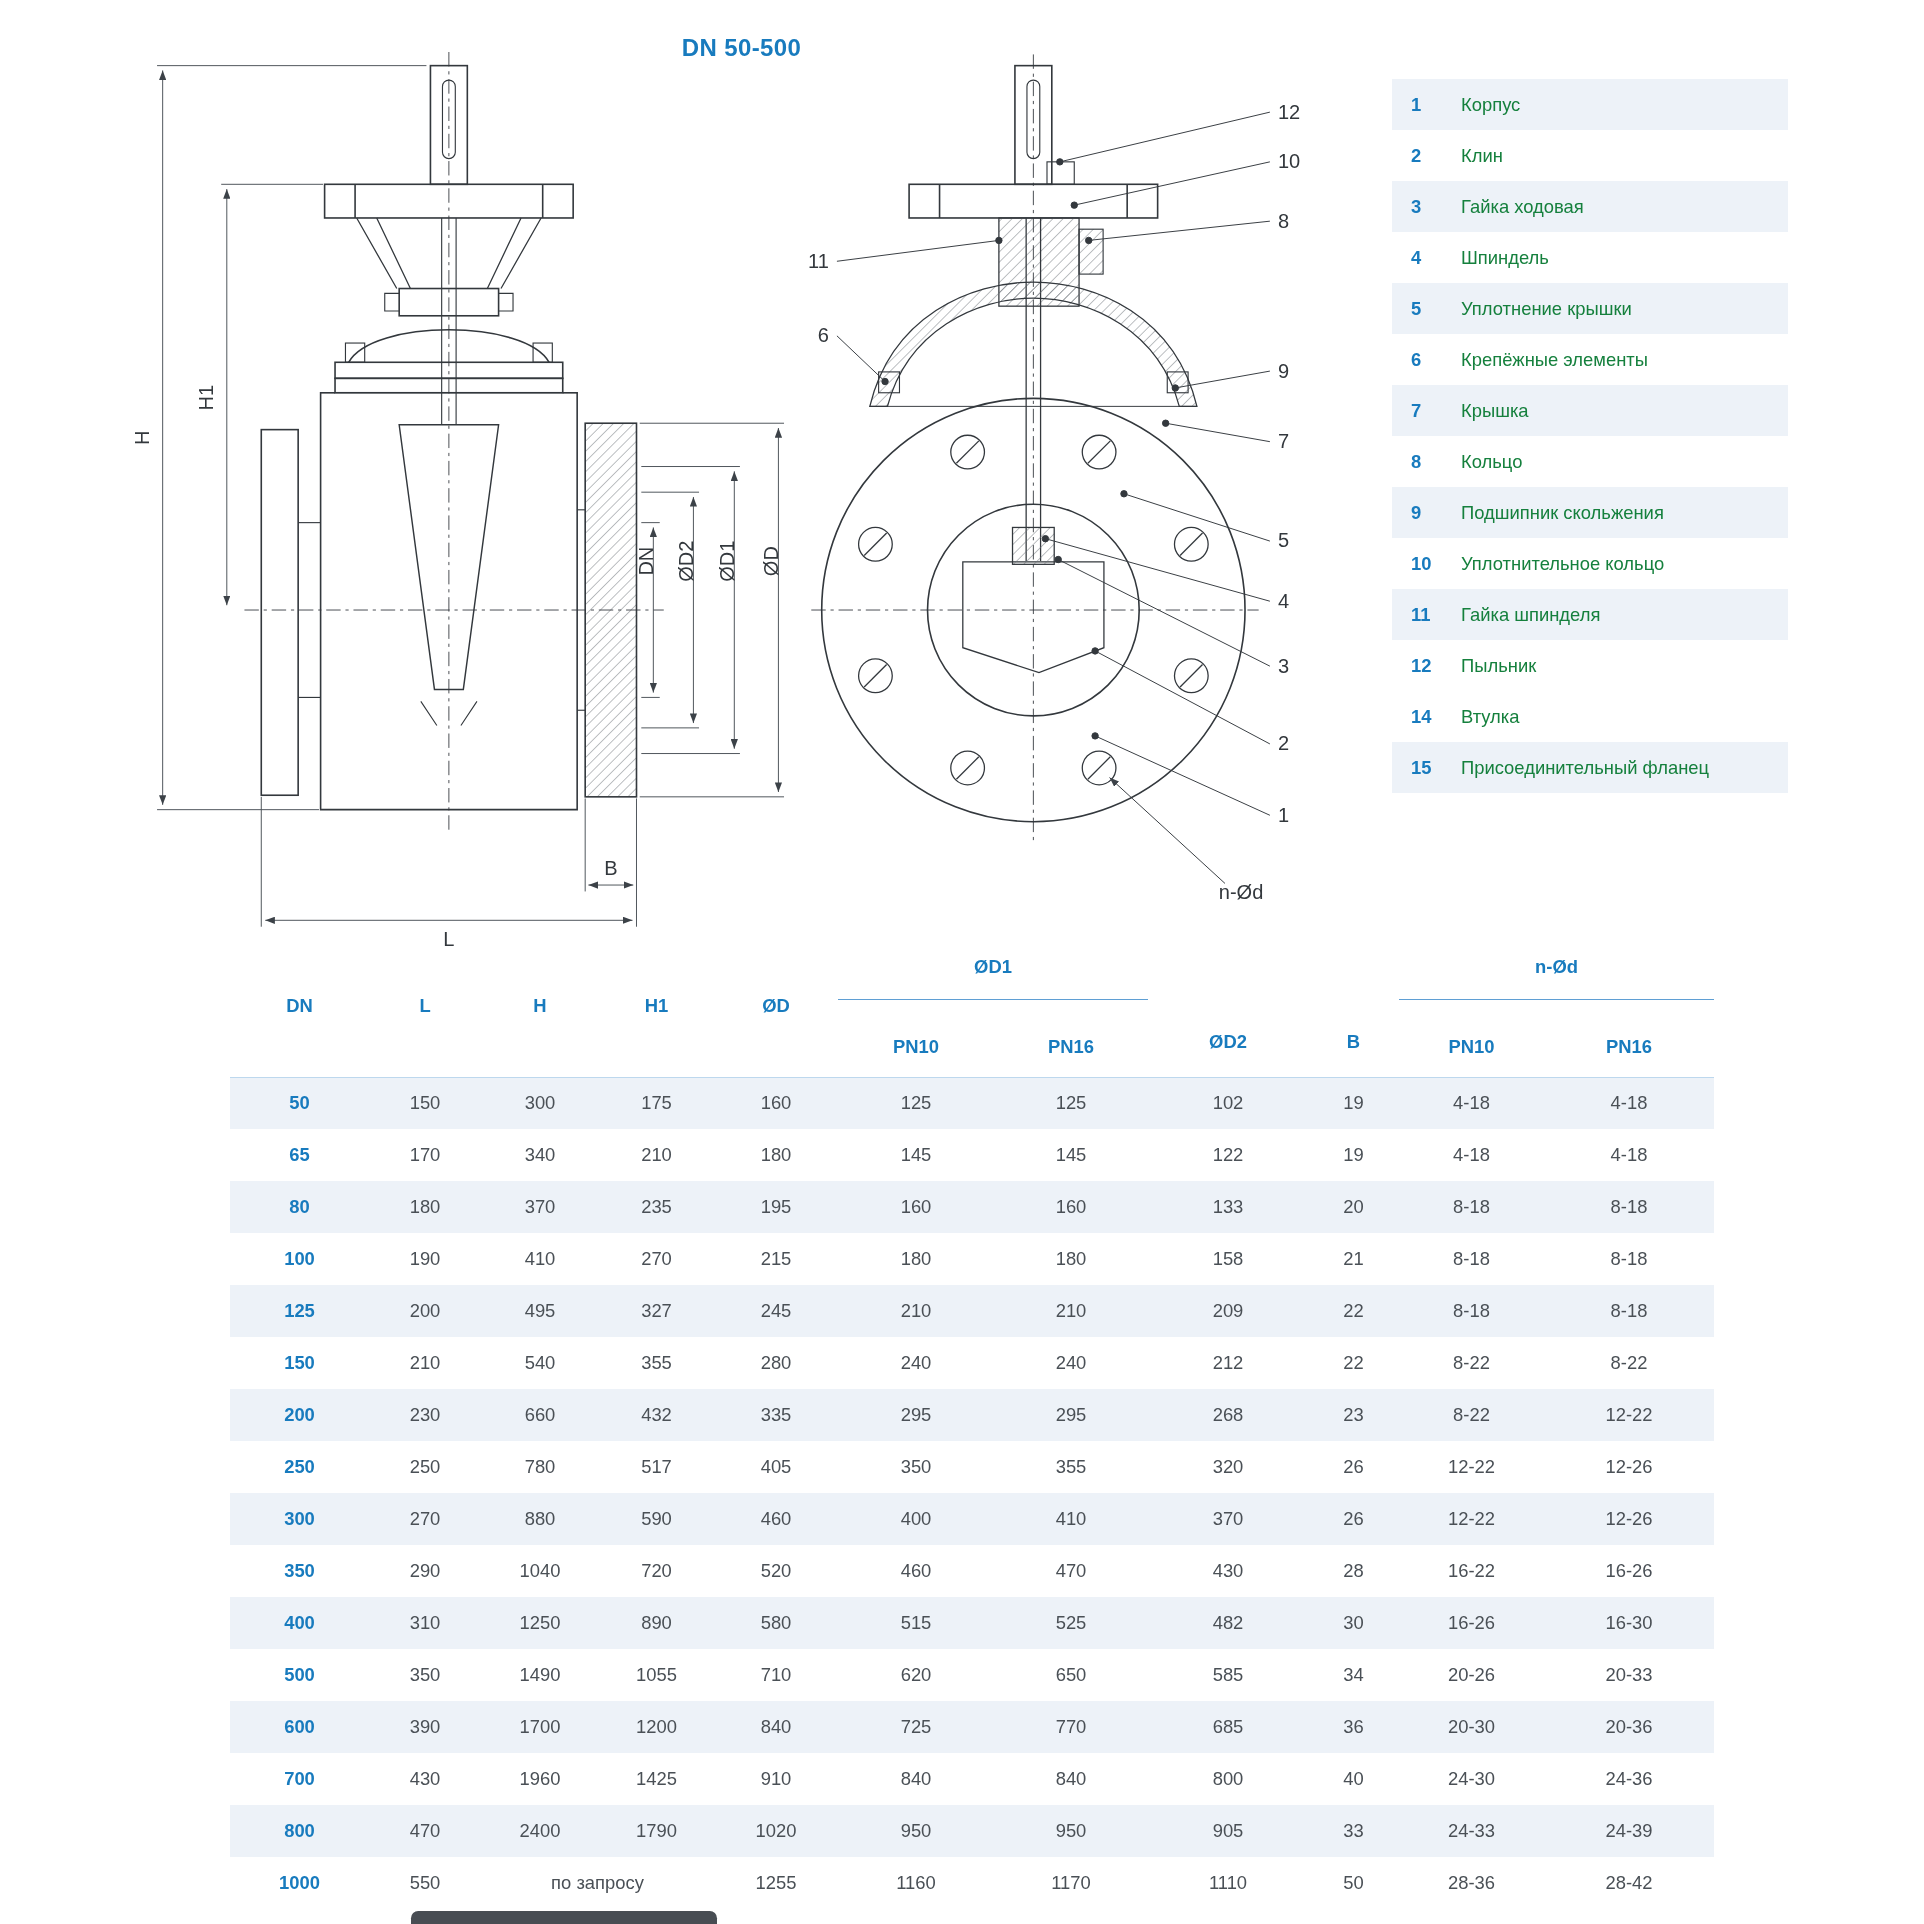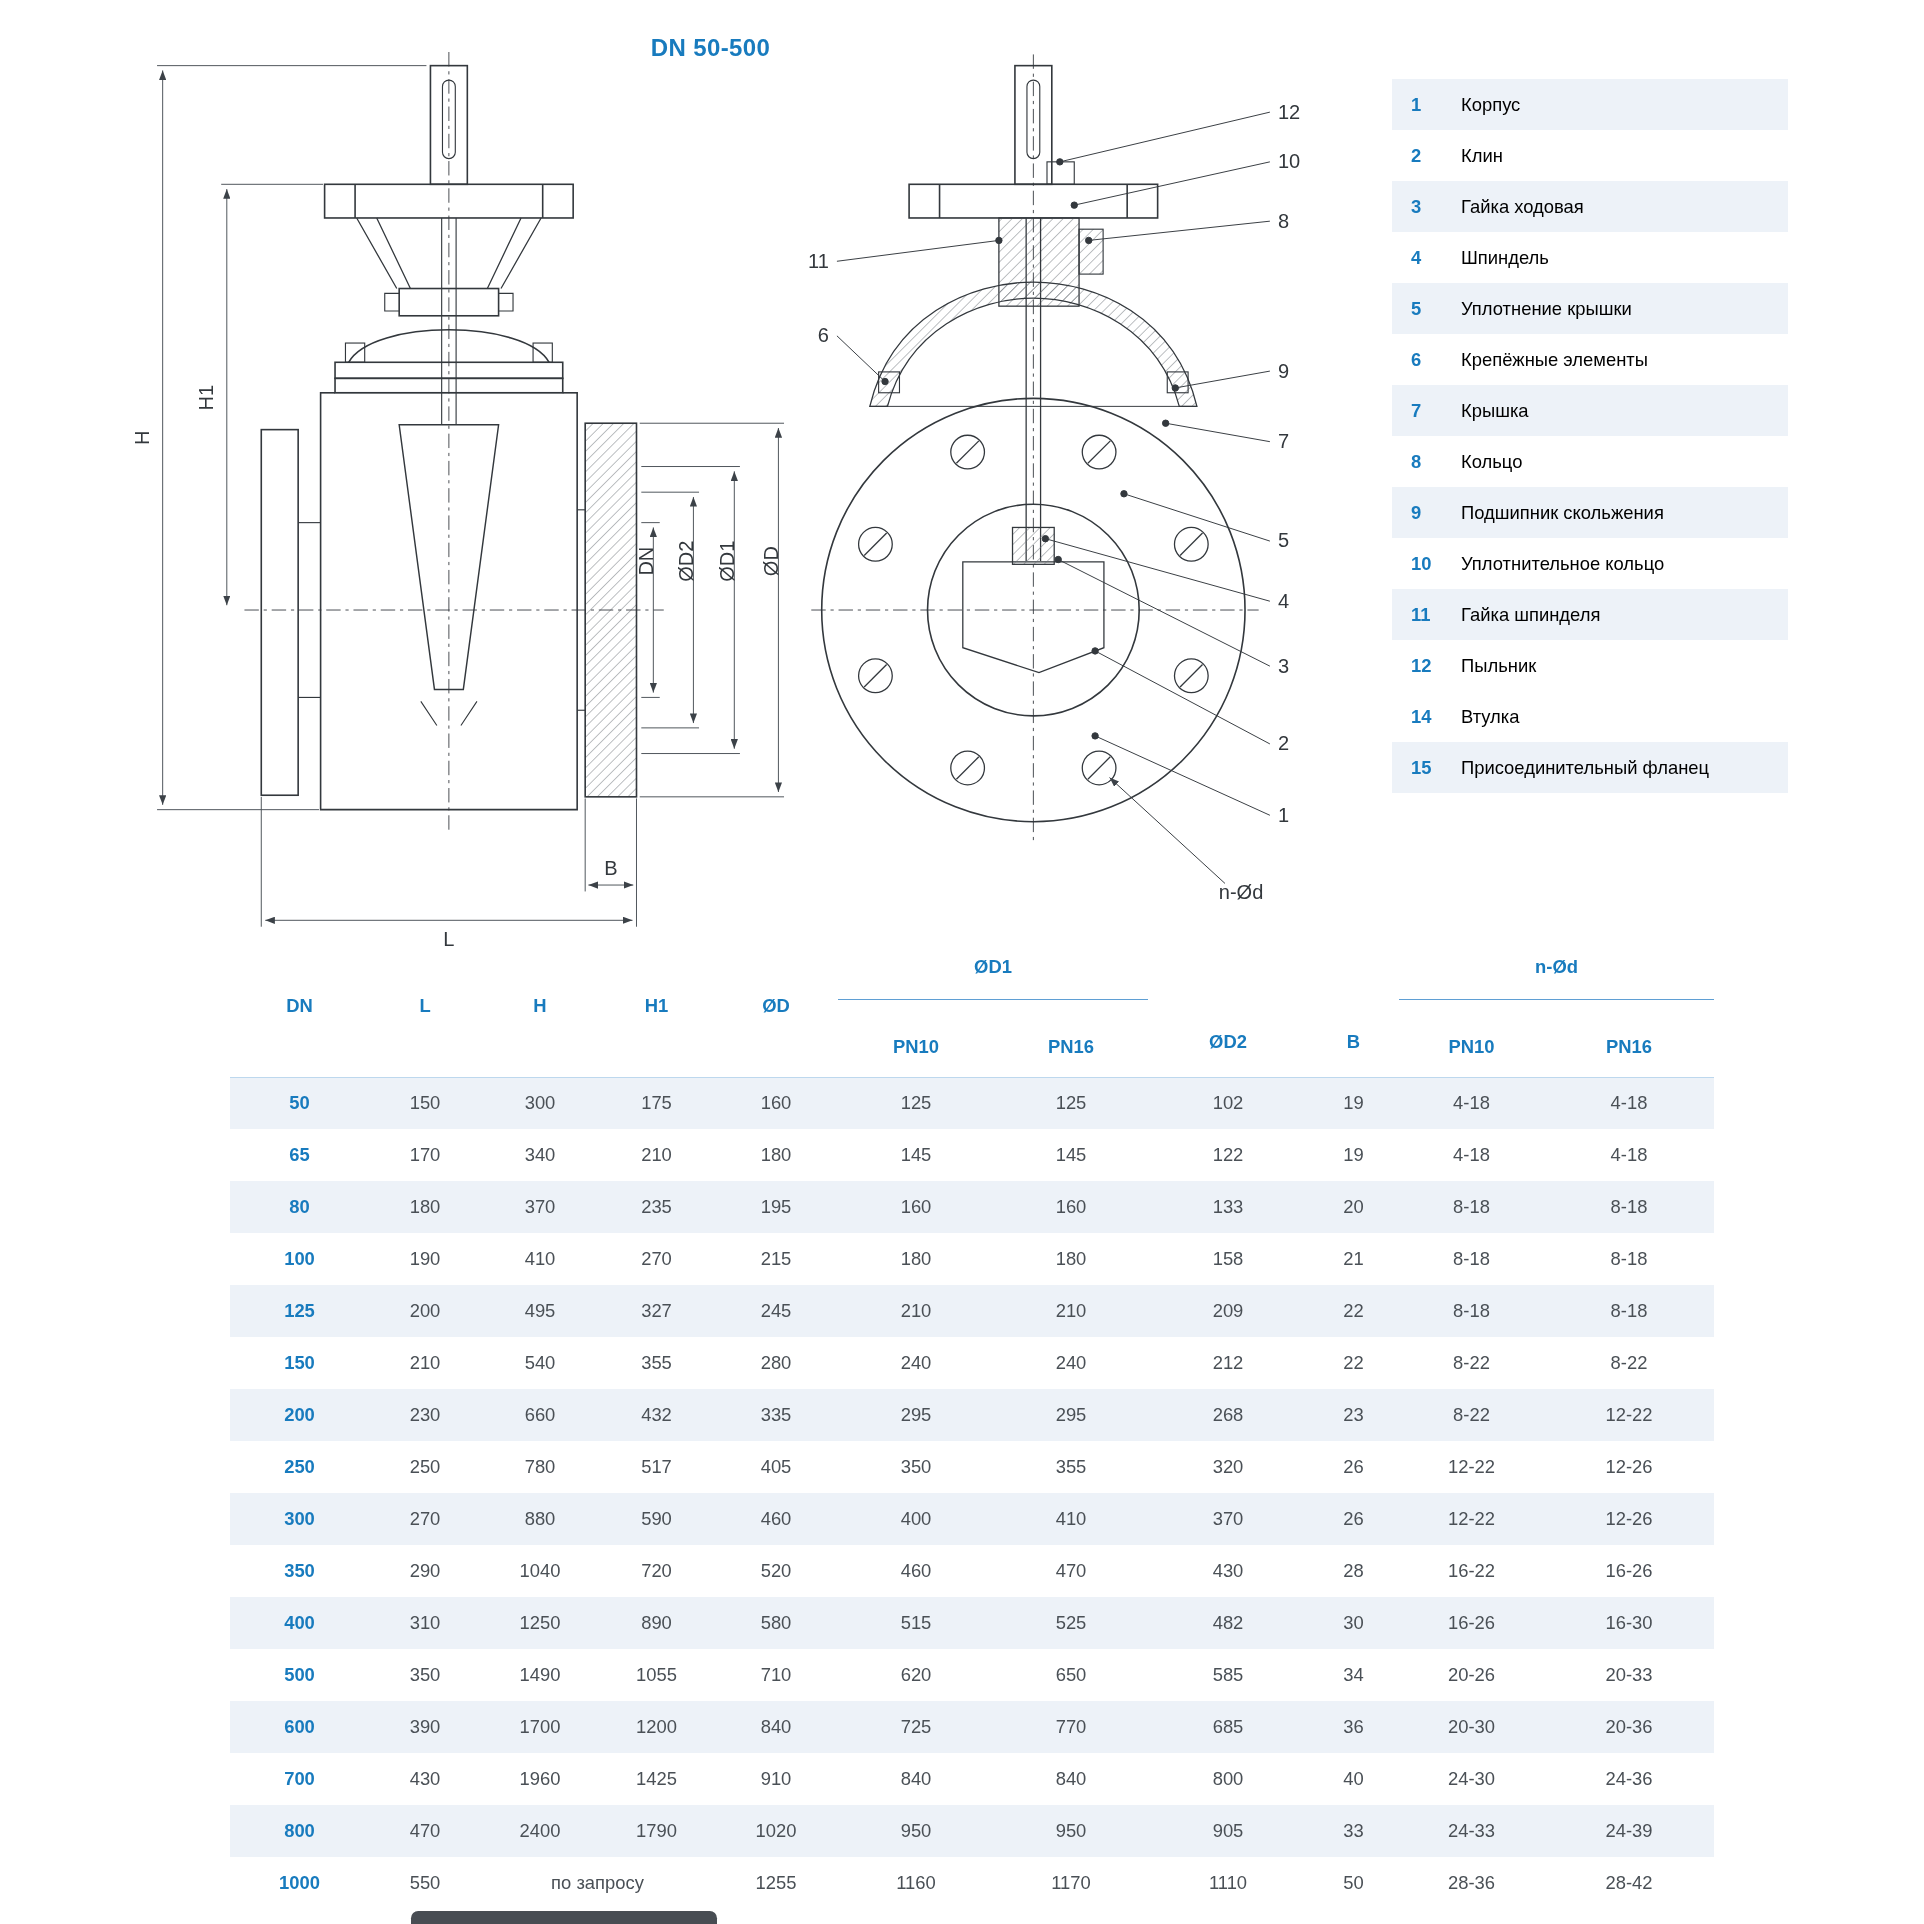--- a/index.html
+++ b/index.html
@@ -1,30 +1,30 @@
 <!DOCTYPE html>
 <html style="font-size:13px"><head>
 <meta charset="utf-8">
 <style>
   * { margin:0; padding:0; box-sizing:border-box; }
   html,body { width:1925px; height:1925px; background:#ffffff;
               font-family:"Liberation Sans","DejaVu Sans",sans-serif; }
   .page { position:relative; width:1925px; height:1925px; overflow:hidden; background:#fff; }
 
-  .title { position:absolute; left:590px; top:34px; width:241px; text-align:center;
+  .title { position:absolute; left:621px; top:34px; width:241px; text-align:center;
            font-size:24px; font-weight:700; color:#187bbe; letter-spacing:0.4px; }
 
   .drawing { position:absolute; left:80px; top:48px; }
   svg text { font-family:"Liberation Sans","DejaVu Sans",sans-serif; }
 
   .legend { position:absolute; left:1392px; top:79px; width:396px; }
   .legend-row { display:flex; align-items:center; height:51px; font-size:18.4px; }
   .legend-row.alt { background:#edf2f8; }
   .legend-num { width:69px; padding-left:19px; color:#187bbe; font-weight:700; }
-  .legend-label { color:#000000; }
+  .legend-label { color:#15803d; }
 
   .dim-table { position:absolute; left:230px; top:935px; border-collapse:collapse; table-layout:fixed; }
   .dim-table th, .dim-table td { text-align:center; font-size:18.4px; padding:0; }
   .dim-table thead th { color:#187bbe; font-weight:700; }
   .dim-table tr.grouprow { height:64px; }
   .dim-table tr.subrow { height:78px; }
   .dim-table th.main { vertical-align:middle; border-bottom:1.6px solid #bdd8ee; }
   .dim-table th.low { vertical-align:bottom; padding-bottom:24px; }
   .dim-table th.group { vertical-align:middle; border-bottom:1.6px solid #5f9fd4; }
   .dim-table th.sub { vertical-align:bottom; padding-bottom:19px; border-bottom:1.6px solid #bdd8ee; }

